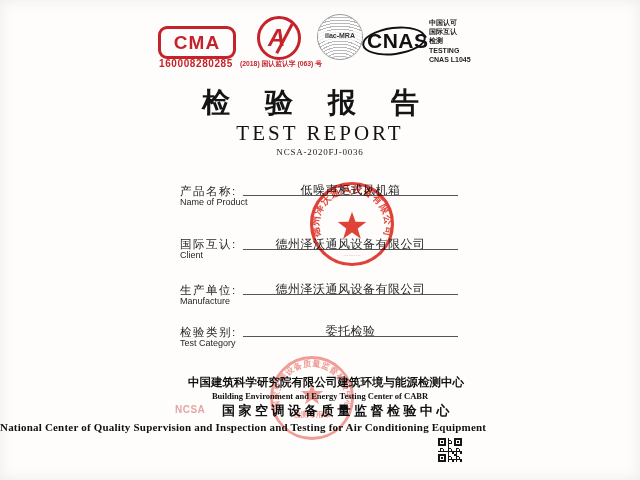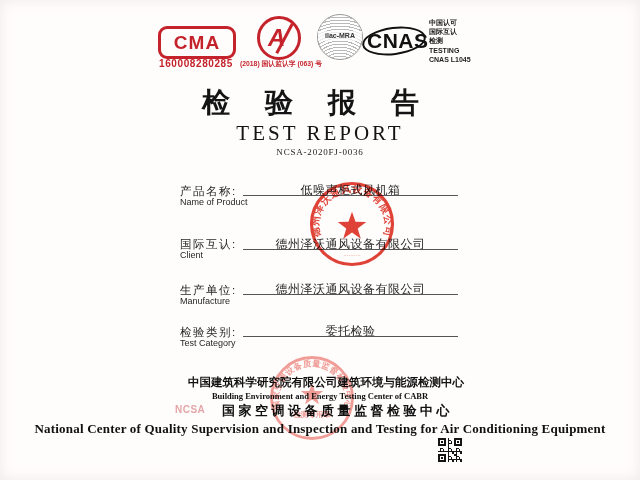--- a/index.html
+++ b/index.html
@@ -46,21 +46,21 @@
   .stamp1{left:308px;top:180px;width:88px;height:88px;opacity:.92;}
   .stamp2{left:268px;top:354px;width:88px;height:88px;opacity:.48;}
 
   
   .org-zh{position:absolute;left:0;right:0;top:375px;text-align:center;font-size:11.5px;font-weight:bold;color:#101010;padding-left:12px;}
   .org-en{position:absolute;left:0;right:0;top:391px;text-align:center;font-size:8.5px;font-weight:bold;
           font-family:"Liberation Serif","DejaVu Serif",serif;color:#101010;}
   .ncsa-logo{position:absolute;left:175px;top:404px;font-size:10px;font-weight:bold;color:#e3a6a8;letter-spacing:.5px;}
   .center-zh{position:absolute;left:222px;top:402px;font-size:13px;font-weight:bold;letter-spacing:3.5px;
              white-space:nowrap;color:#101010;}
-  .center-en{position:absolute;left:0;right:0;top:421px;text-align:center;font-size:13px;font-weight:bold;
+  .center-en{position:absolute;left:0;right:0;top:421px;text-align:left;font-size:11px;font-weight:bold;
              letter-spacing:.2px;font-family:"Liberation Serif","DejaVu Serif",serif;color:#101010;}
   .qr{position:absolute;left:438px;top:438px;width:24px;height:24px;}
 </style>
 </head>
 <body>
 
 <div class="page">
 
   <div class="cma-box">CMA</div>
   <div class="cma-num">160008280285</div>

